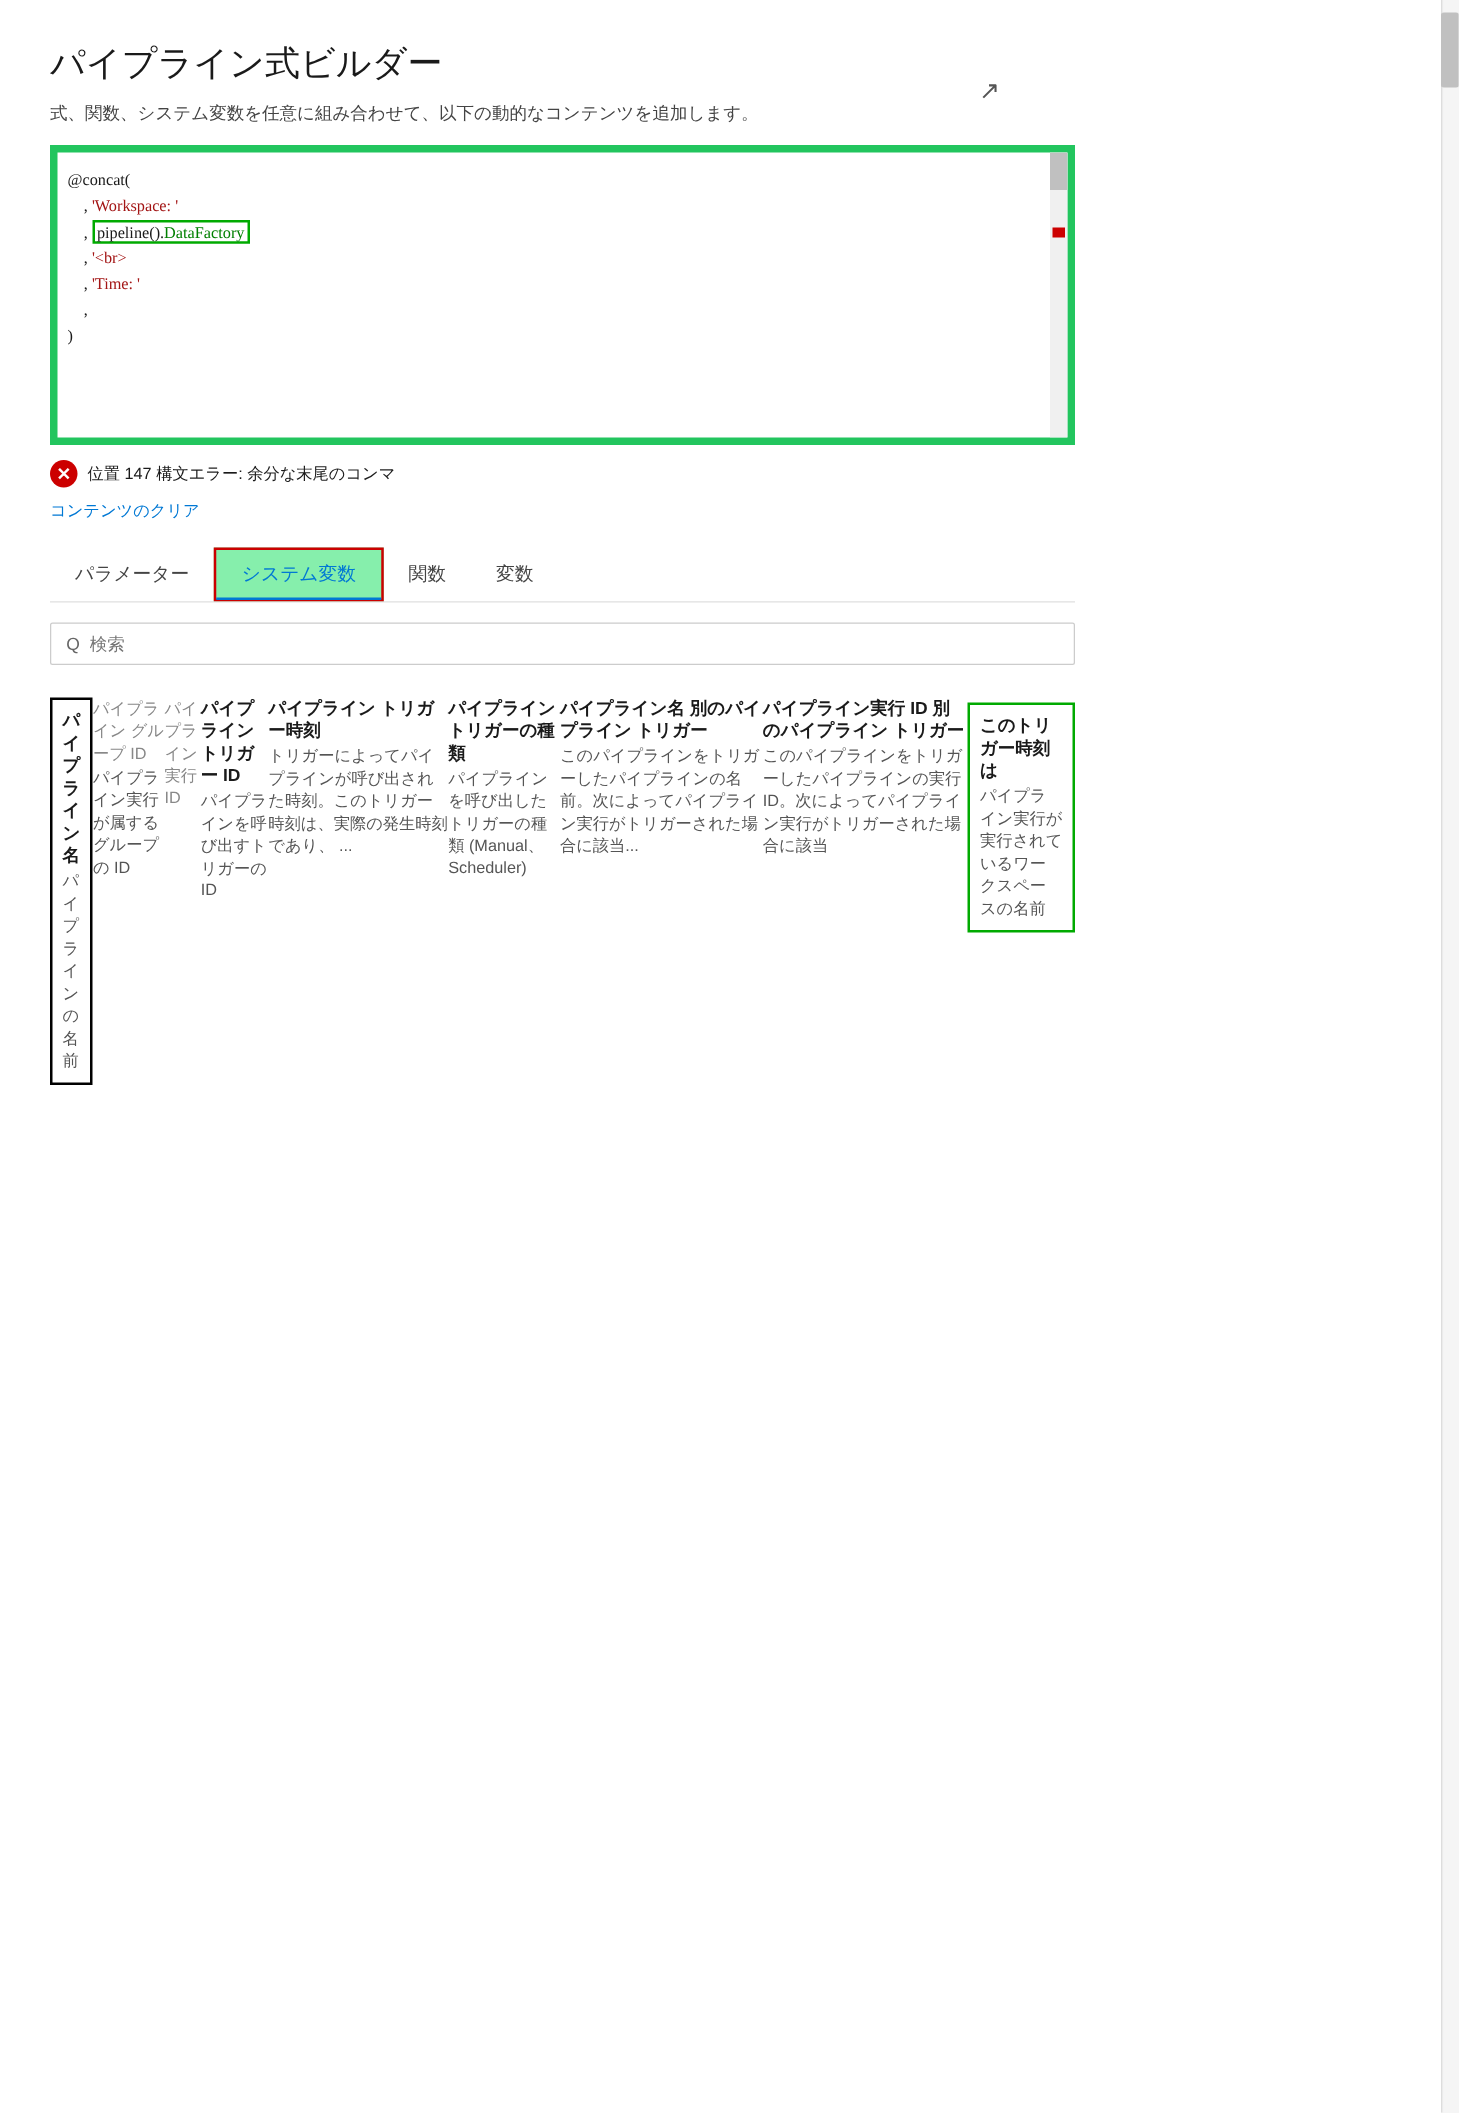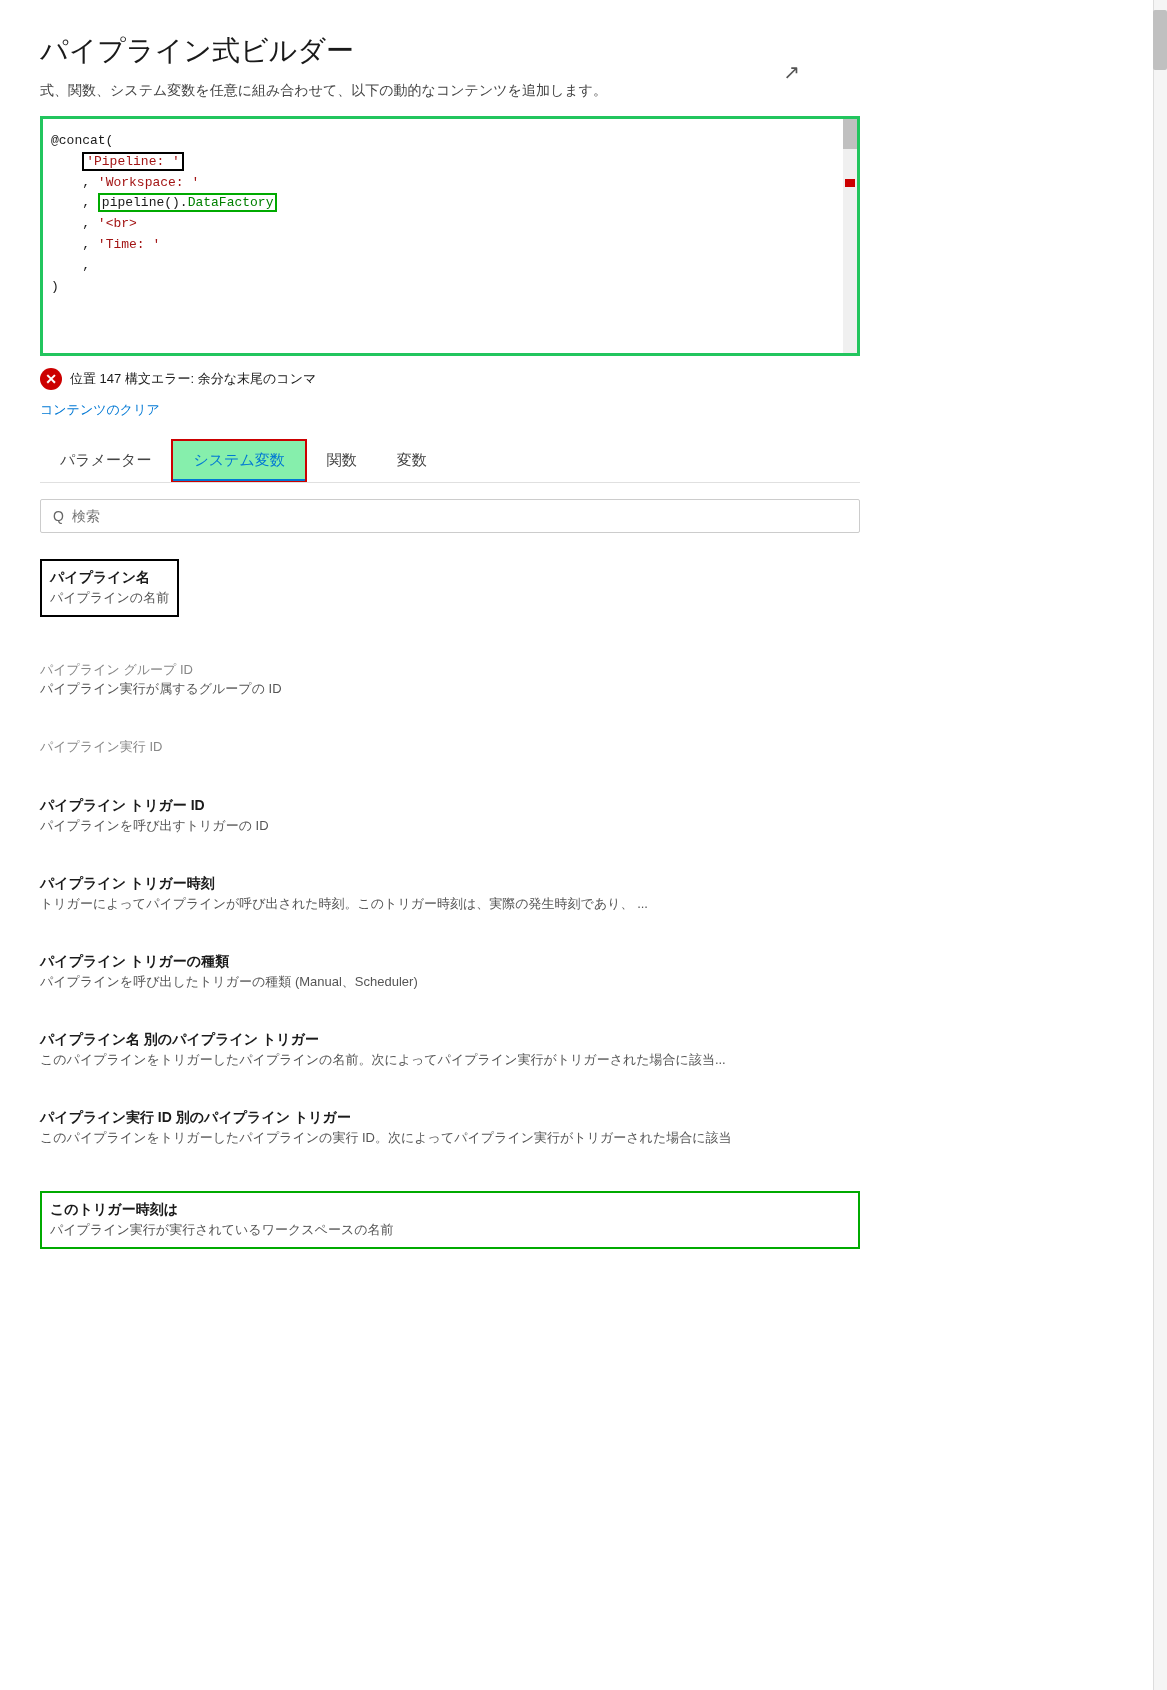--- a/index.html
+++ b/index.html
@@ -29,23 +29,23 @@
     .expand-icon {
       position: absolute;
       top: 28px;
       right: 60px;
       font-size: 20px;
       color: #555;
       cursor: pointer;
     }
     
     .code-editor {
-      border: 3px solid #22c55e;
+      border: 6px solid #22c55e;
       background: #fff;
-      font-family: Liberation Mono, monospace;
+      font-family: Liberation Serif, serif;
       font-size: 13px;
       padding: 12px 8px;
       min-height: 240px;
       position: relative;
       margin-bottom: 12px;
       overflow: auto;
       line-height: 1.6;
     }
     .code-editor .line {
       white-space: pre;
@@ -174,22 +174,22 @@
       border: none;
       outline: none;
       font-size: 14px;
       color: #444;
       width: 100%;
       background: transparent;
     }
     
     .list-section {
       display: flex;
-      flex-direction: column;
-      gap: 16px;
+      flex-direction: row;
+      gap: 0;
       justify-content: flex-end;
     }
     .list-item {
       padding: 10px 0;
       border-bottom: none;
       cursor: pointer;
     }
     .item-title {
       font-size: 14px;
       font-weight: 600;
@@ -237,21 +237,20 @@
   
   <div style="position:relative;">
     <h1 class="page-title">パイプライン式ビルダー</h1>
     <span class="expand-icon">↗</span>
   </div>
   <p class="subtitle">式、関数、システム変数を任意に組み合わせて、以下の動的なコンテンツを追加します。</p>
 
   
   <div class="code-editor" style="position:relative;">
     <span class="line c-default">@concat(</span>
-    <span class="line">    <span class="highlight-black-box"><span class="c-string">'Pipeline: '</span></span></span>
     <span class="line">    <span class="c-default">, </span><span class="c-string">'Workspace: '</span></span>
     <span class="line">    <span class="c-default">, </span><span class="highlight-green-box"><span class="c-default">pipeline().</span><span class="c-green">DataFactory</span></span></span>
     <span class="line">    <span class="c-default">, </span><span class="c-string">'&lt;br&gt;</span></span>
     <span class="line">    <span class="c-default">, </span><span class="c-string">'Time: '</span></span>
     <span class="line">    <span class="c-default">,</span></span>
     <span class="line c-default">)</span>
     <div class="scrollbar-area">
       <div class="scrollbar-thumb"></div>
       <div class="scrollbar-mark"></div>
     </div>

